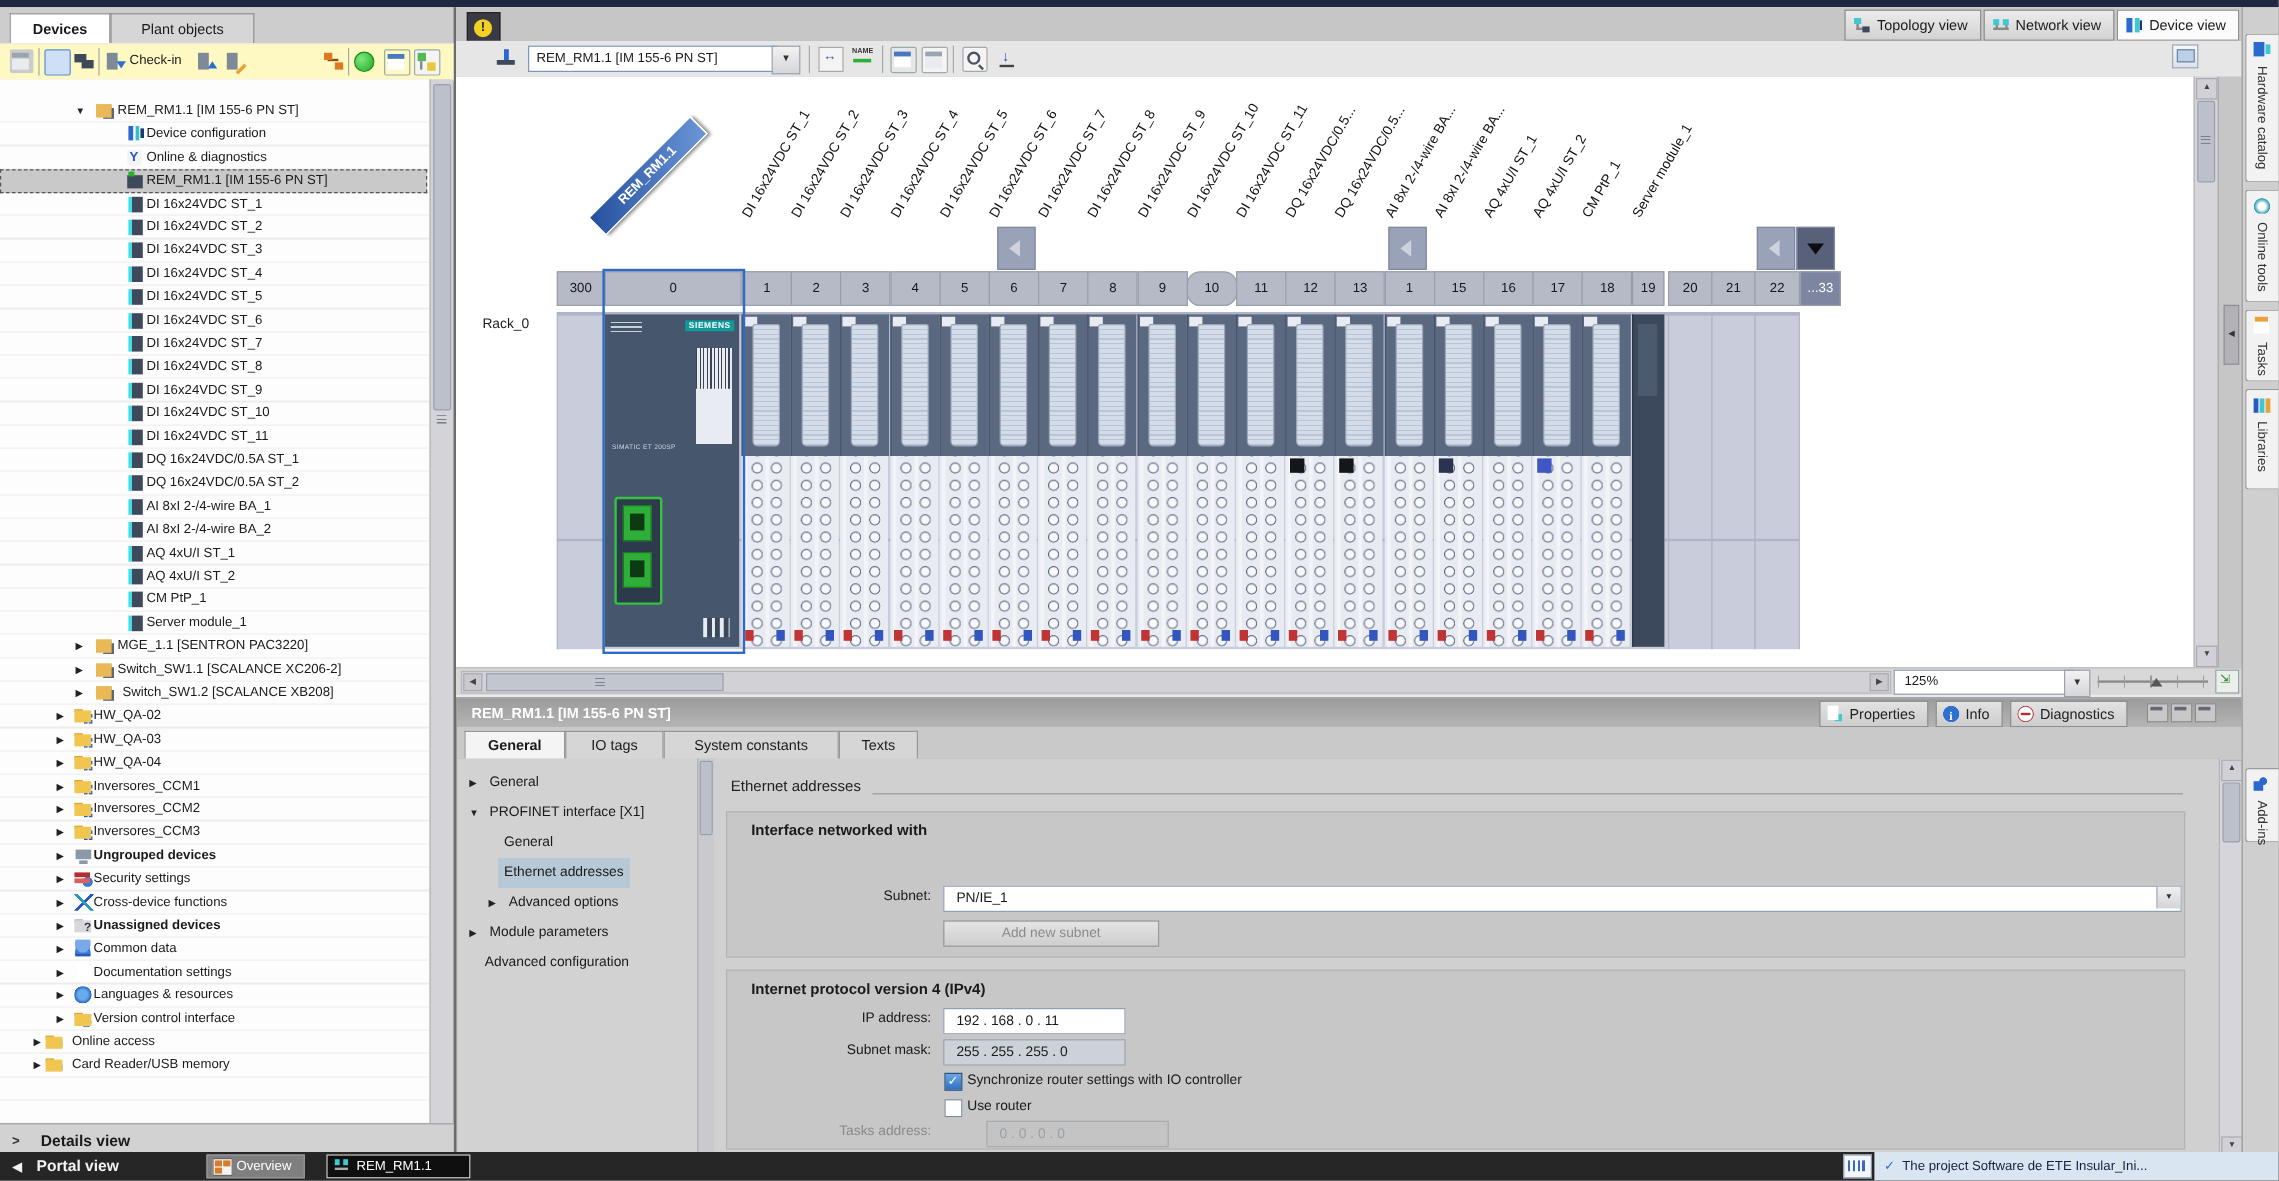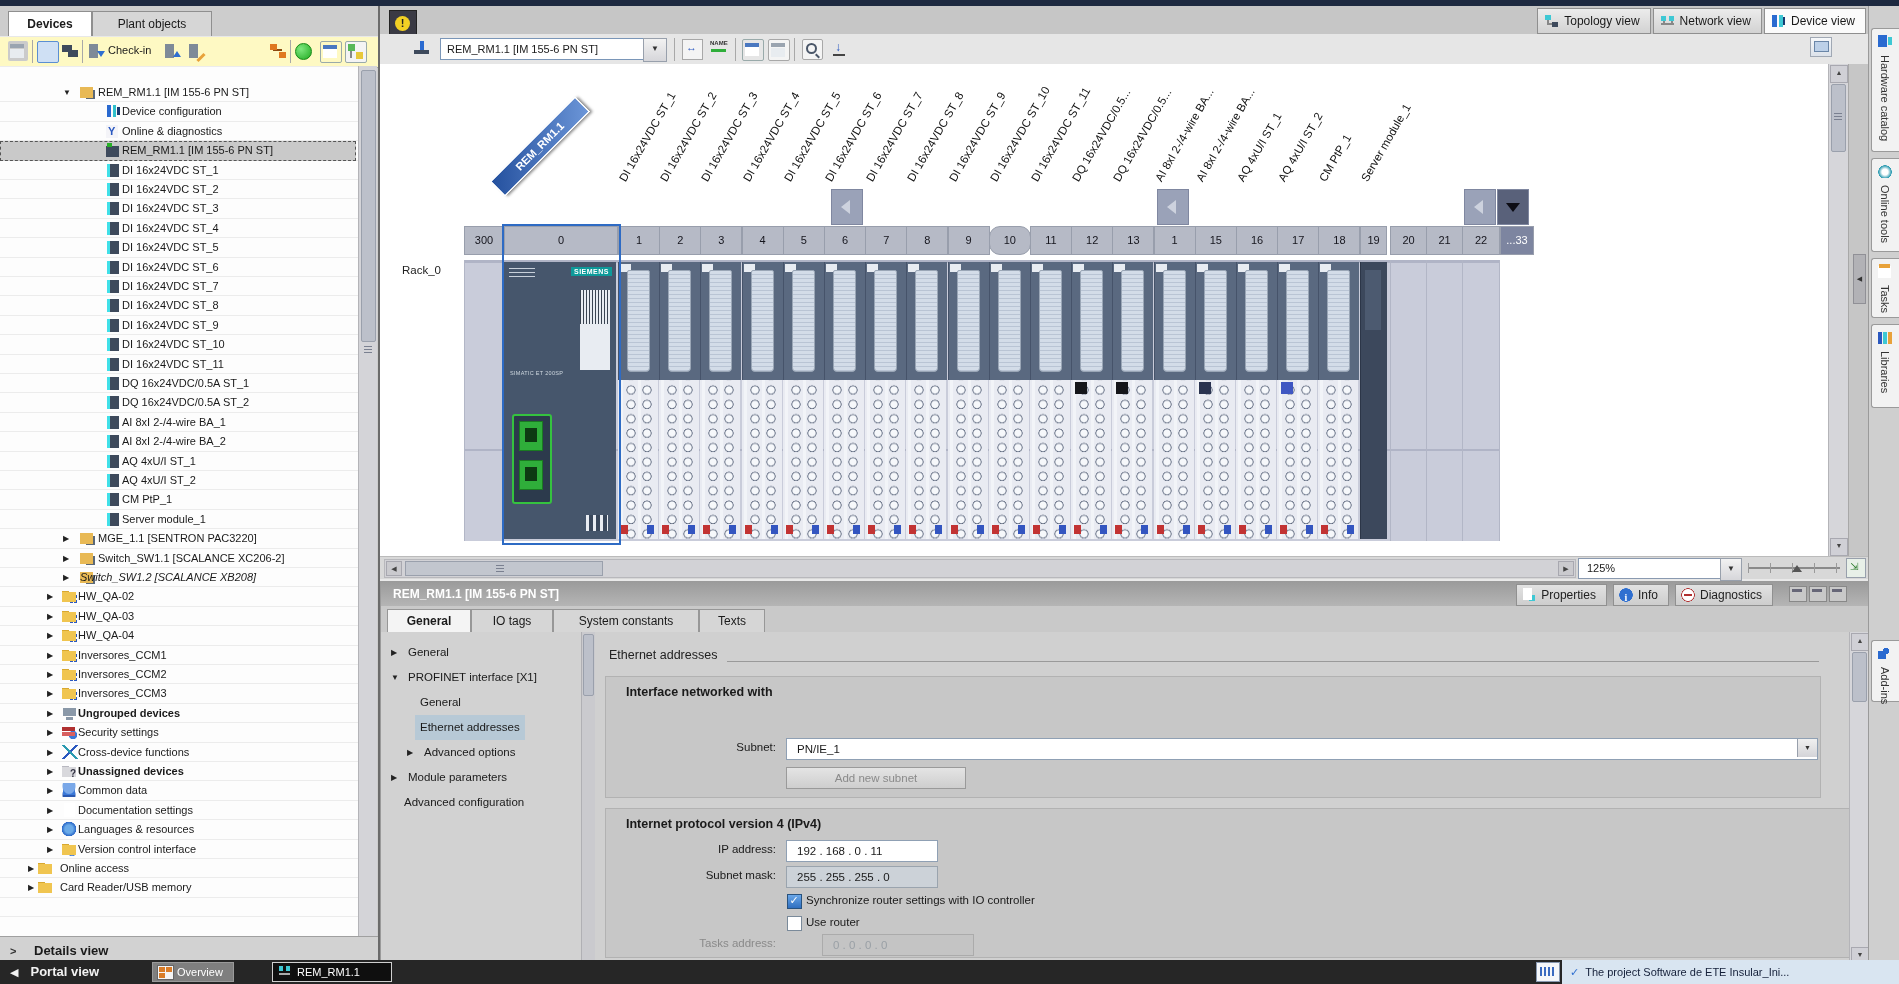--- a/index.html
+++ b/index.html
@@ -299,21 +299,21 @@
   .ic-libs{background:linear-gradient(#2a58c0 0 0) 1px 2px/4px 12px no-repeat,
            linear-gradient(#3ec8d4 0 0) 6px 2px/4px 12px no-repeat,
            linear-gradient(#e8a23a 0 0) 11px 2px/4px 12px no-repeat;}
   .ic-addins{background:linear-gradient(#2a6ad0 0 0) 1px 5px/8px 8px no-repeat,
              radial-gradient(circle at 9px 5px,#2a6ad0 3px,transparent 3.5px);}
   
   #statusbar{left:0;top:960px;width:1899px;height:24px;background:#262626;color:#eee;}
   #sb-portal{position:absolute;left:10px;top:0;height:24px;line-height:24px;font-size:13px;font-weight:bold;color:#f2f2f2;}
   #sb-portal .tri{display:inline-block;margin-right:12px;font-size:11px;}
   .sb-btn{position:absolute;top:2px;height:18px;line-height:18px;font-size:11px;color:#fff;padding:0 8px 0 24px;}
-  #sb-overview{left:152px;width:48px;background:#7f7f7f;border:1px solid #9a9a9a;}
+  #sb-overview{left:172px;width:48px;background:#7f7f7f;border:1px solid #9a9a9a;}
   #sb-device{left:272px;width:86px;background:#0f0f0f;border:1px solid #cfcfcf;}
   .sb-ic{position:absolute;left:4px;top:2px;width:15px;height:13px;}
   .ic-overview{background:linear-gradient(#d97c28 0 0) 1px 1px/6px 5px no-repeat,
                linear-gradient(#d97c28 0 0) 8px 1px/6px 5px no-repeat,
                linear-gradient(#d97c28 0 0) 1px 7px/6px 5px no-repeat,#f4f4f4;border:1px solid #666;}
   .ic-sbdev{background:linear-gradient(#3ec8d4 0 0) 2px 1px/4px 5px no-repeat,
             linear-gradient(#3ec8d4 0 0) 9px 1px/4px 5px no-repeat,
             linear-gradient(#aaa 0 0) 2px 8px/11px 2px no-repeat,#111;}
   #sb-lang{position:absolute;left:1536px;top:2px;width:22px;height:18px;background:#f4f6fa;border:1px solid #8898b0;}
   #sb-lang::after{content:"";position:absolute;left:3px;top:4px;width:15px;height:9px;
@@ -448,21 +448,21 @@
           <span class="lbl" style="left: 98px;">MGE_1.1 [SENTRON PAC3220]</span>
         </div>
         <div class="trow" style="top: 482.6px;">
           <span class="tarrow" style="left: 63px;">▶</span>
           <div class="ticon i-station" style="left: 80px;"></div>
           <span class="lbl" style="left: 98px;">Switch_SW1.1 [SCALANCE XC206-2]</span>
         </div>
         <div class="trow" style="top: 502px;">
           <span class="tarrow" style="left: 63px;">▶</span>
           <div class="ticon i-station" style="left: 80px;"></div>
-          <span class="lbl" style="left: 80px; font-style: italic;">Switch_SW1.2 [SCALANCE XB208]</span>
+          <span class="lbl" style="left: 102px;">Switch_SW1.2 [SCALANCE XB208]</span>
         </div>
         <div class="trow" style="top: 521.4px;">
           <span class="tarrow" style="left: 47px;">▶</span>
           <div class="ticon i-folder-net" style="left: 62px;"></div>
           <span class="lbl" style="left: 78px;">HW_QA-02</span>
         </div>
         <div class="trow" style="top: 540.8px;">
           <span class="tarrow" style="left: 47px;">▶</span>
           <div class="ticon i-folder-net" style="left: 62px;"></div>
           <span class="lbl" style="left: 78px;">HW_QA-03</span>
@@ -885,21 +885,21 @@
         </div>
         <div class="grp" style="left:10px;top:44px;width:1214px;height:120px;">
           <div class="grp-title">Interface networked with</div>
           <div class="flabel" style="left:20px;top:64px;width:150px;">Subnet:</div>
           <div class="ffield" style="left:180px;top:61px;width:1020px;">
             <span>PN/IE_1</span>
             <div class="fdrop">▼</div>
           </div>
           <div class="fbtn" style="left:180px;top:90px;width:178px;">Add new subnet</div>
         </div>
-        <div class="grp" style="left:10px;top:176px;width:1214px;height:148px;padding-left:36px;">
+        <div class="grp" style="left:10px;top:176px;width:1214px;height:148px;">
           <div class="grp-title">Internet protocol version 4 (IPv4)</div>
           <div class="flabel" style="left:20px;top:34px;width:150px;">IP address:</div>
           <div class="ffield" style="left:180px;top:31px;width:140px;">192 . 168 . 0    . 11</div>
           <div class="flabel" style="left:20px;top:60px;width:150px;">Subnet mask:</div>
           <div class="ffield gray" style="left:180px;top:57px;width:140px;">255 . 255 . 255 . 0</div>
           <div class="cb checked" style="left:181px;top:85px;"></div>
           <div class="cblabel" style="left:200px;top:85px;">Synchronize router settings with IO controller</div>
           <div class="cb" style="left:181px;top:107px;"></div>
           <div class="cblabel" style="left:200px;top:107px;">Use router</div>
           <div class="flabel dis" style="left:20px;top:128px;width:150px;">Tasks address:</div>

